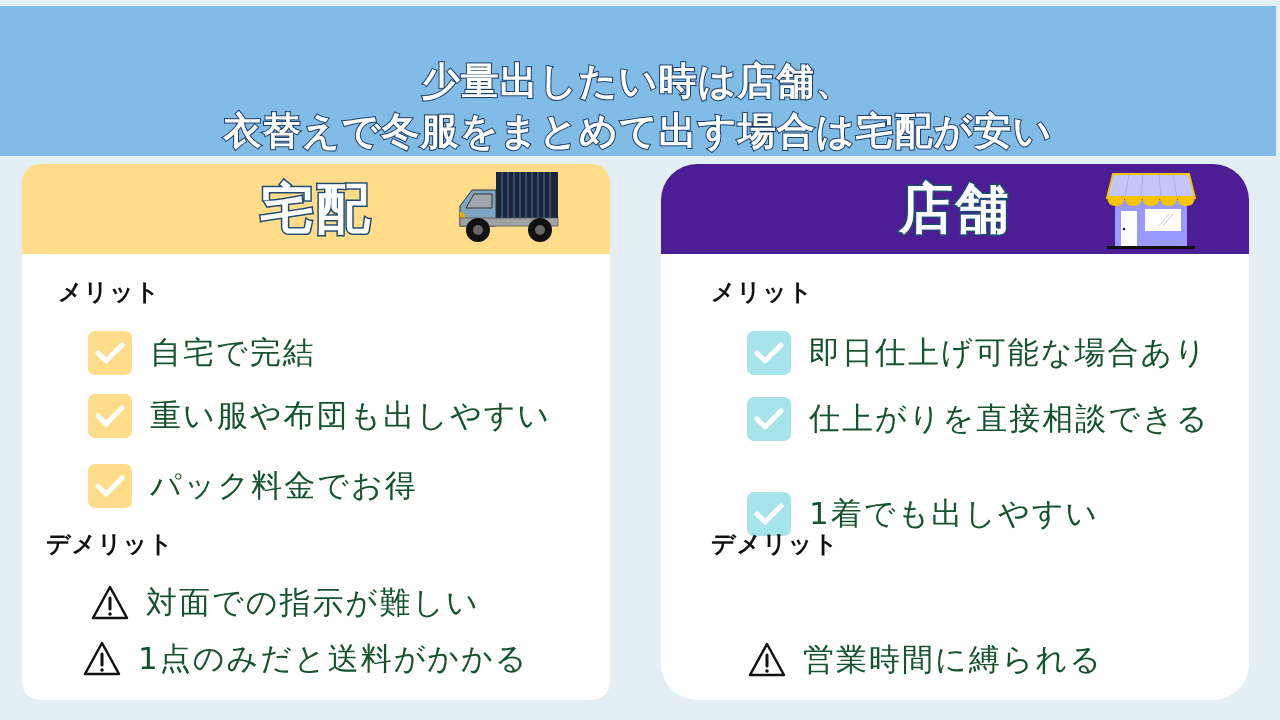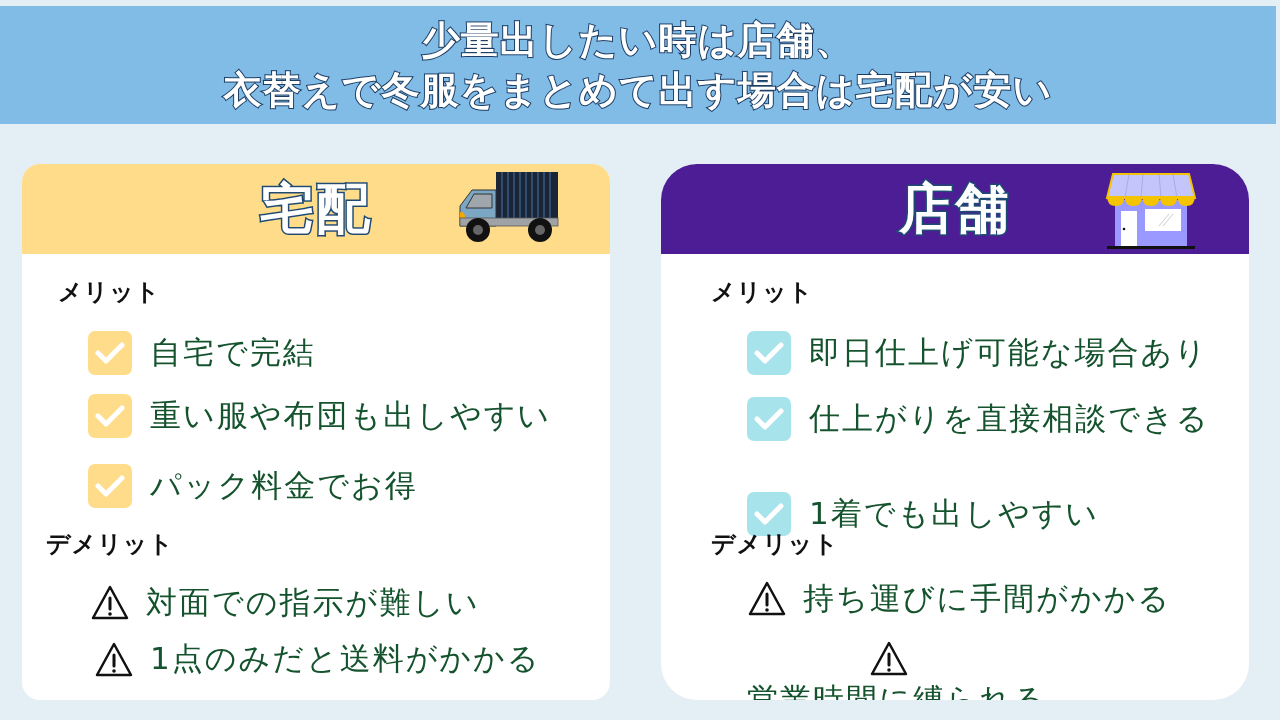--- a/index.html
+++ b/index.html
@@ -3,23 +3,23 @@
 <meta charset="utf-8">
 <style>
   * { box-sizing: border-box; margin: 0; padding: 0; }
   html, body { width: 1280px; height: 720px; overflow: hidden; }
   body {
     background: #e3eef5;
     font-family: "DejaVu Sans", "Liberation Sans", sans-serif;
     position: relative;
   }
   .banner {
-    position: absolute; left: 0; top: 6px; width: 1276px; height: 118px;
+    position: absolute; left: 0; top: 6px; width: 1276px; height: 150px;
     background: #80bce6;
-    display: flex; flex-direction: column; align-items: center; justify-content: center;
+    display: flex; flex-direction: column; align-items: center; justify-content: flex-end;
   }
   .banner-line {
     font-weight: bold; font-size: 38px; line-height: 50px; color: #ffffff;
     letter-spacing: 1px;
     -webkit-text-stroke: 2px #1f3f66;
     paint-order: stroke fill;
     text-shadow: 0 0 1px #1f3f66;
   }
   .panel {
     position: absolute; top: 164px; width: 588px; height: 536px;
@@ -123,21 +123,21 @@
   <div class="section-label" style="left:24px; top:364px;">デメリット</div>
 
   <div class="item" style="left:68px; top:418px;">
     <svg class="warn" viewBox="0 0 40 40">
         <path d="M20 4 L37 35 L3 35 Z" fill="none" stroke="#111" stroke-width="2.5" stroke-linejoin="round"></path>
         <line x1="20" y1="15" x2="20" y2="26" stroke="#111" stroke-width="3" stroke-linecap="round"></line>
         <circle cx="20" cy="31" r="1.8" fill="#111"></circle>
       </svg>
     <span>対面での指示が難しい</span>
   </div>
-  <div class="item" style="left:72px; top:474px;align-items:flex-end;">
+  <div class="item" style="left:60px; top:474px;">
     <svg class="warn" viewBox="0 0 40 40">
         <path d="M20 4 L37 35 L3 35 Z" fill="none" stroke="#111" stroke-width="2.5" stroke-linejoin="round"></path>
         <line x1="20" y1="15" x2="20" y2="26" stroke="#111" stroke-width="3" stroke-linecap="round"></line>
         <circle cx="20" cy="31" r="1.8" fill="#111"></circle>
       </svg>
     <span>1点のみだと送料がかかる</span>
   </div>
 </div>
 
 <div class="panel right">
@@ -186,29 +186,21 @@
     <span class="check">
         <svg width="30" height="24" viewBox="0 0 30 24">
           <path d="M3 12 L11 20 L27 4" fill="none" stroke="#fff" stroke-width="5" stroke-linecap="round" stroke-linejoin="round"></path>
         </svg>
       </span>
     <span>1着でも出しやすい</span>
   </div>
 
   <div class="section-label" style="left:50px; top:364px;">デメリット</div>
 
-  <div class="item" style="left:86px; top:414px;">
-    <svg class="warn" viewBox="0 0 40 40">
-        <path d="M20 4 L37 35 L3 35 Z" fill="none" stroke="#111" stroke-width="2.5" stroke-linejoin="round"></path>
-        <line x1="20" y1="15" x2="20" y2="26" stroke="#111" stroke-width="3" stroke-linecap="round"></line>
-        <circle cx="20" cy="31" r="1.8" fill="#111"></circle>
-      </svg>
-    <span>持ち運びに手間がかかる</span>
-  </div>
-  <div class="item" style="left:86px; top:475px;flex-direction:column;">
+  <div class="item" style="left:86px; top:475px;">
     <svg class="warn" viewBox="0 0 40 40">
         <path d="M20 4 L37 35 L3 35 Z" fill="none" stroke="#111" stroke-width="2.5" stroke-linejoin="round"></path>
         <line x1="20" y1="15" x2="20" y2="26" stroke="#111" stroke-width="3" stroke-linecap="round"></line>
         <circle cx="20" cy="31" r="1.8" fill="#111"></circle>
       </svg>
     <span>営業時間に縛られる</span>
   </div>
 </div>
 
 </body></html>

